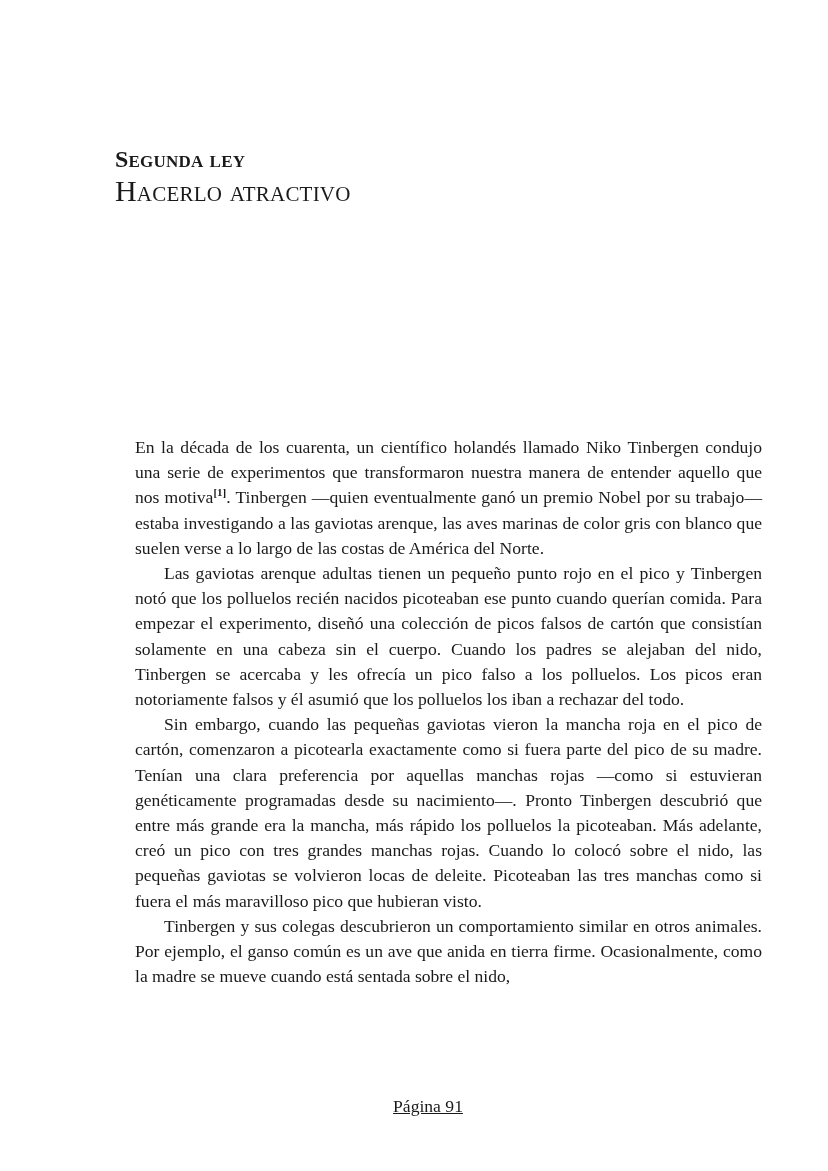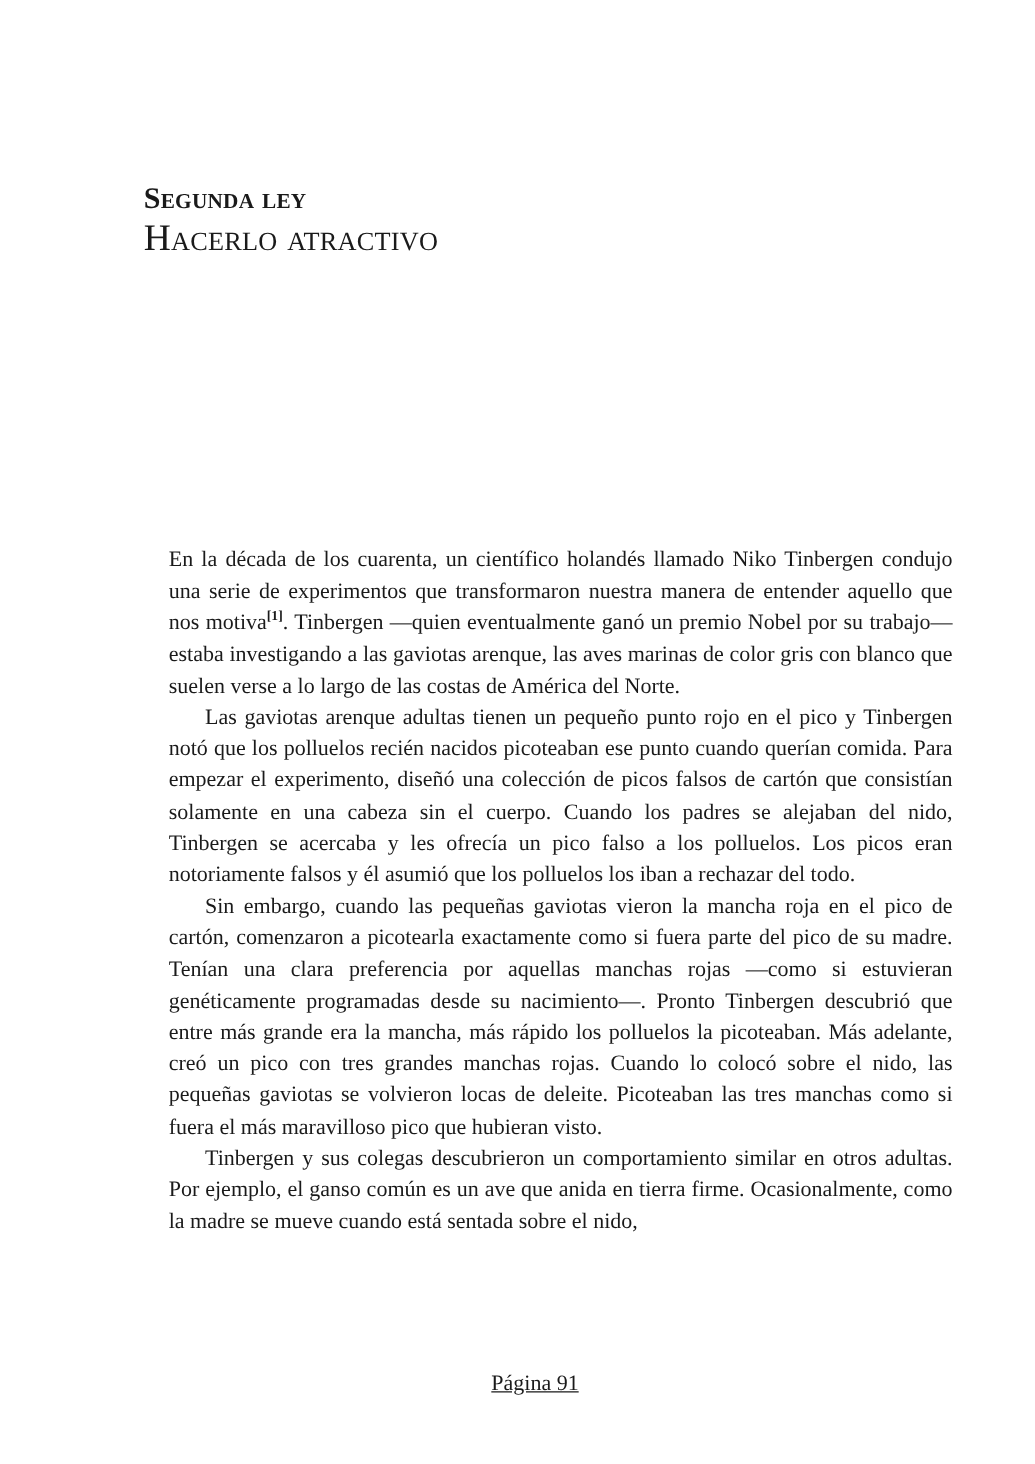--- a/index.html
+++ b/index.html
@@ -102,18 +102,18 @@
   <div class="part-heading">
     <h1 class="part-title">Segunda ley</h1>
     <h2 class="part-subtitle">Hacerlo atractivo</h2>
   </div>
 
 
   <div class="body-text">
     <p><span>En la década de los cuarenta, un científico holandés llamado Niko Tinbergen condujo una serie de experimentos que transformaron nuestra manera de entender aquello que nos motiva</span><a class="fnref">[1]</a><span>. Tinbergen —quien eventualmente ganó un premio Nobel por su trabajo— estaba investigando a las gaviotas arenque, las aves marinas de color gris con blanco que suelen verse a lo largo de las costas de América del Norte.</span></p>
     <p class="indent">Las gaviotas arenque adultas tienen un pequeño punto rojo en el pico y Tinbergen notó que los polluelos recién nacidos picoteaban ese punto cuando querían comida. Para empezar el experimento, diseñó una colección de picos falsos de cartón que consistían solamente en una cabeza sin el cuerpo. Cuando los padres se alejaban del nido, Tinbergen se acercaba y les ofrecía un pico falso a los polluelos. Los picos eran notoriamente falsos y él asumió que los polluelos los iban a rechazar del todo.</p>
     <p class="indent">Sin embargo, cuando las pequeñas gaviotas vieron la mancha roja en el pico de cartón, comenzaron a picotearla exactamente como si fuera parte del pico de su madre. Tenían una clara preferencia por aquellas manchas rojas —como si estuvieran genéticamente programadas desde su nacimiento—. Pronto Tinbergen descubrió que entre más grande era la mancha, más rápido los polluelos la picoteaban. Más adelante, creó un pico con tres grandes manchas rojas. Cuando lo colocó sobre el nido, las pequeñas gaviotas se volvieron locas de deleite. Picoteaban las tres manchas como si fuera el más maravilloso pico que hubieran visto.</p>
-    <p class="indent">Tinbergen y sus colegas descubrieron un comportamiento similar en otros adultas. Por ejemplo, el ganso común es un ave que anida en tierra firme. Ocasionalmente, como la madre se mueve cuando está sentada sobre el nido,</p>
+    <p class="indent">Tinbergen y sus colegas descubrieron un comportamiento similar en otros animales. Por ejemplo, el ganso común es un ave que anida en tierra firme. Ocasionalmente, como la madre se mueve cuando está sentada sobre el nido,</p>
   </div>
 
   <div class="page-number">Página 91</div>
 
 </div>
 
 </body></html>

